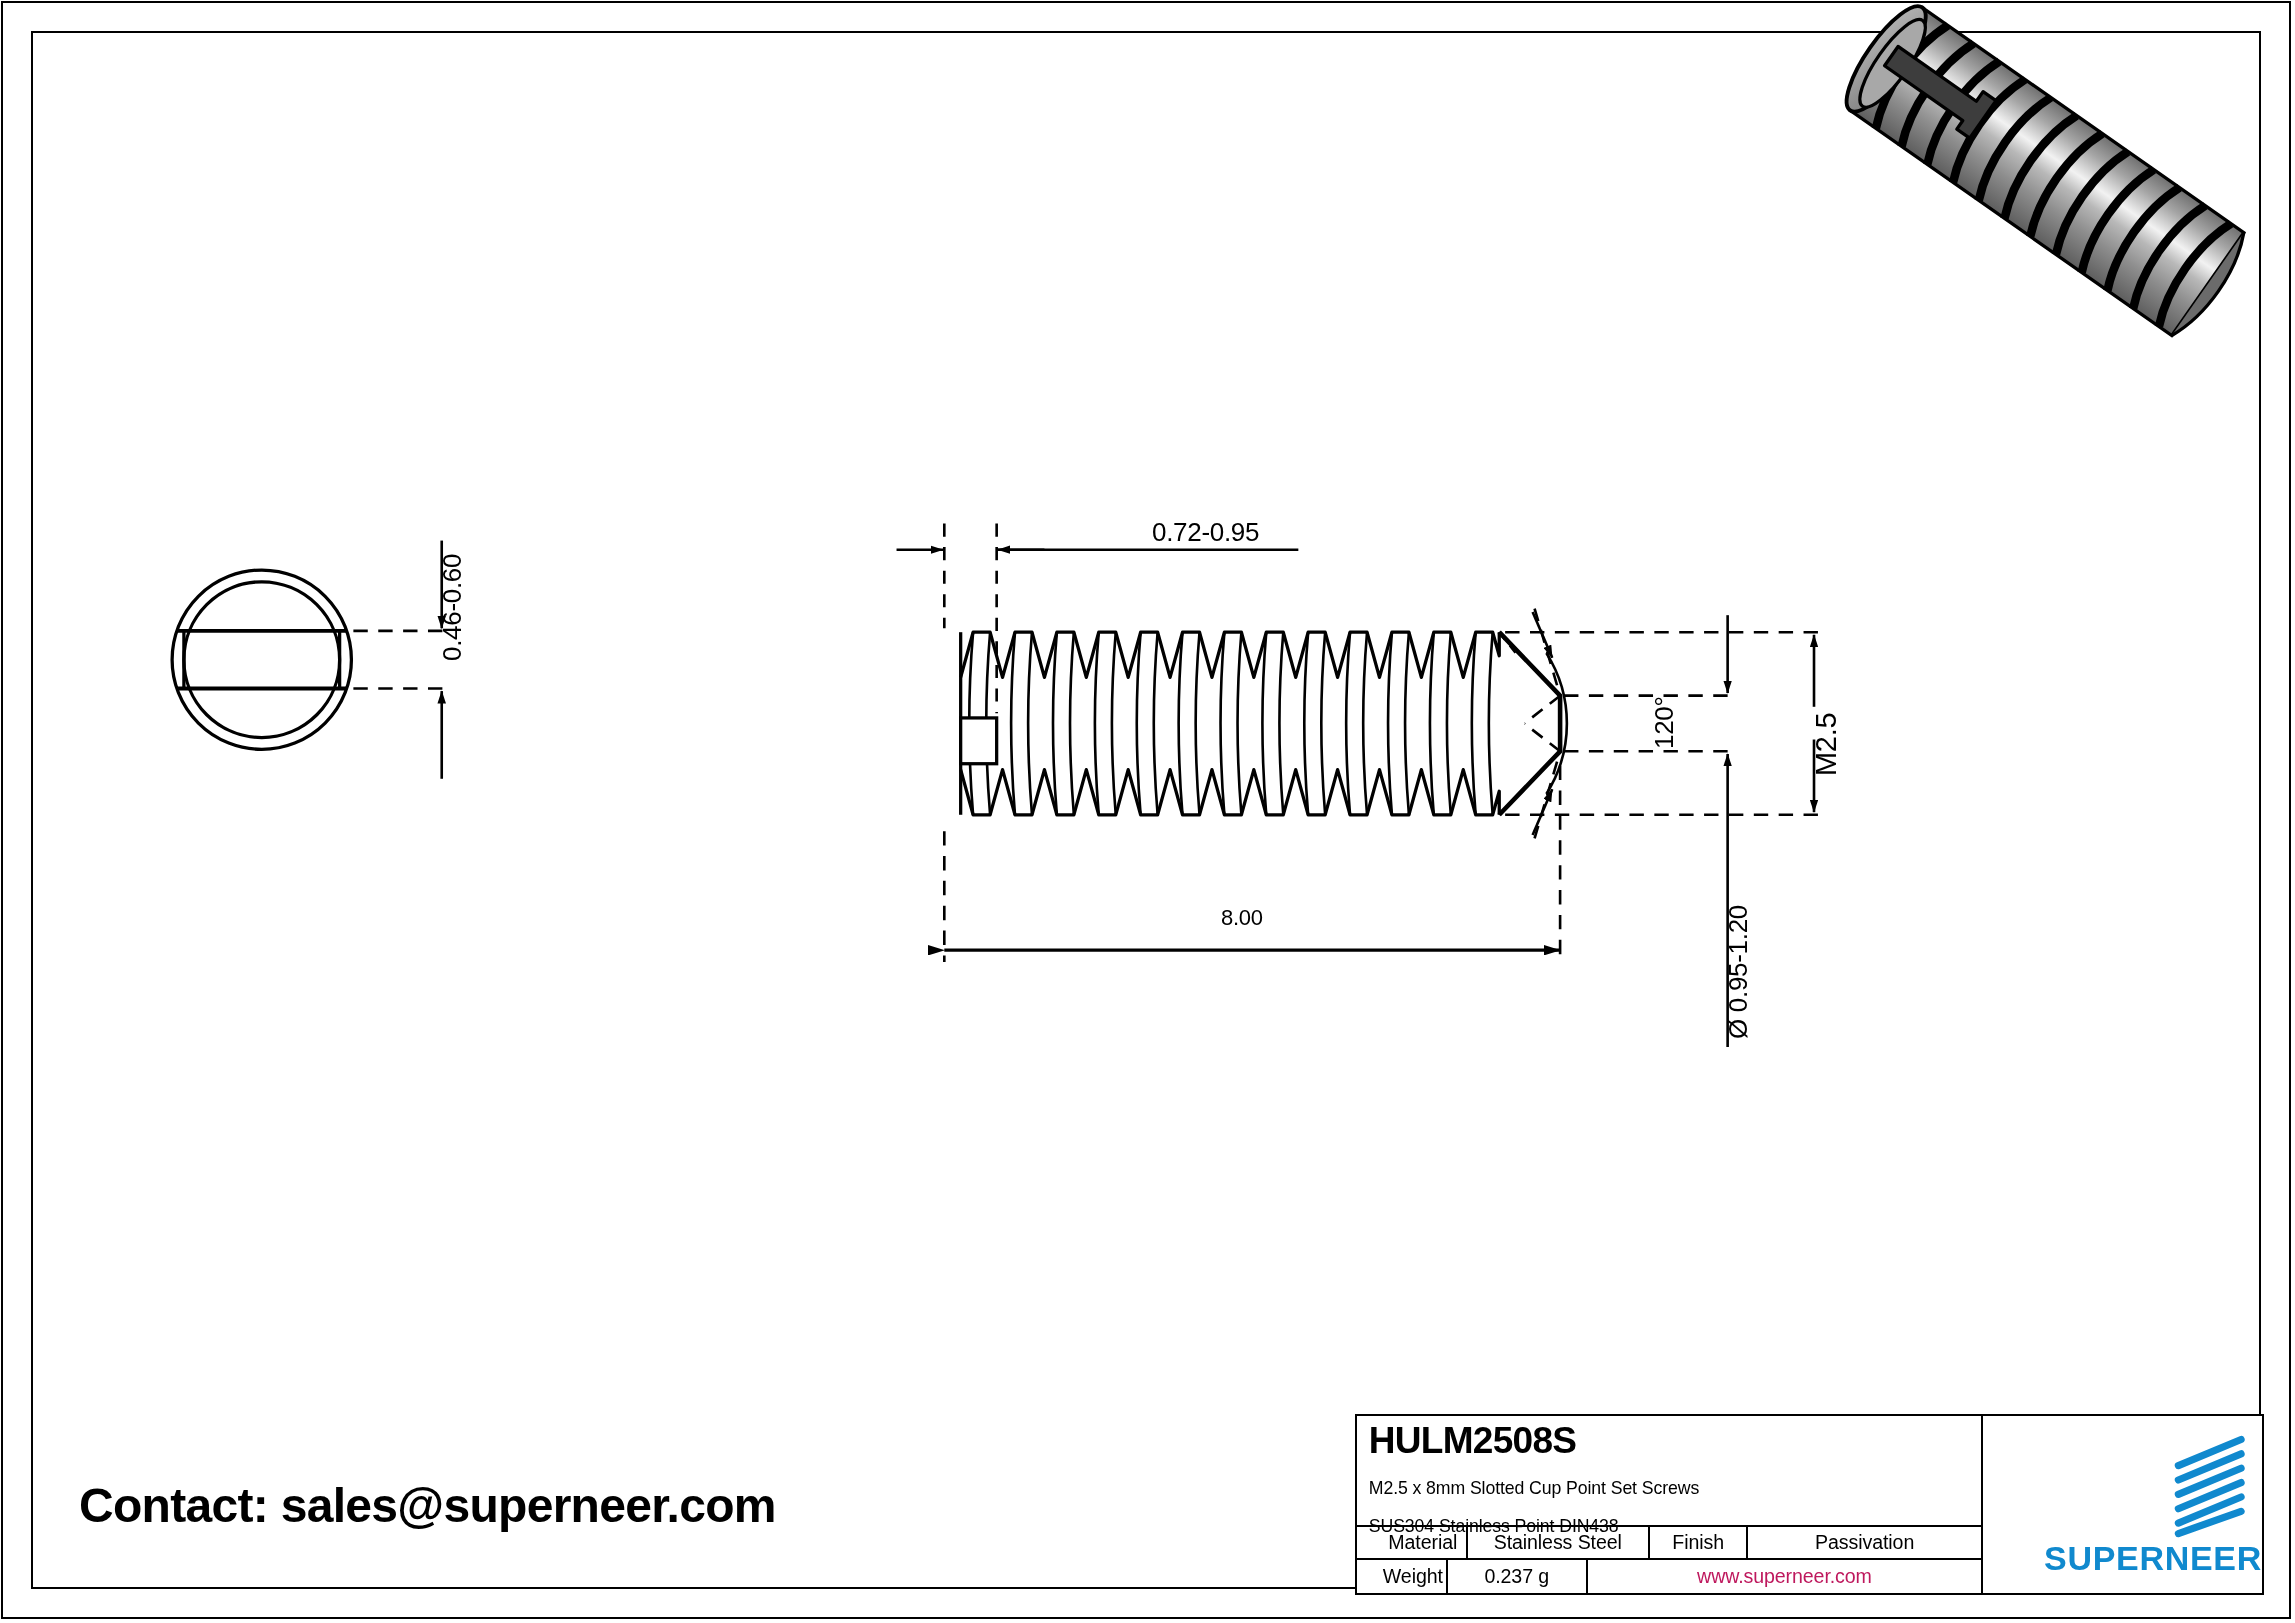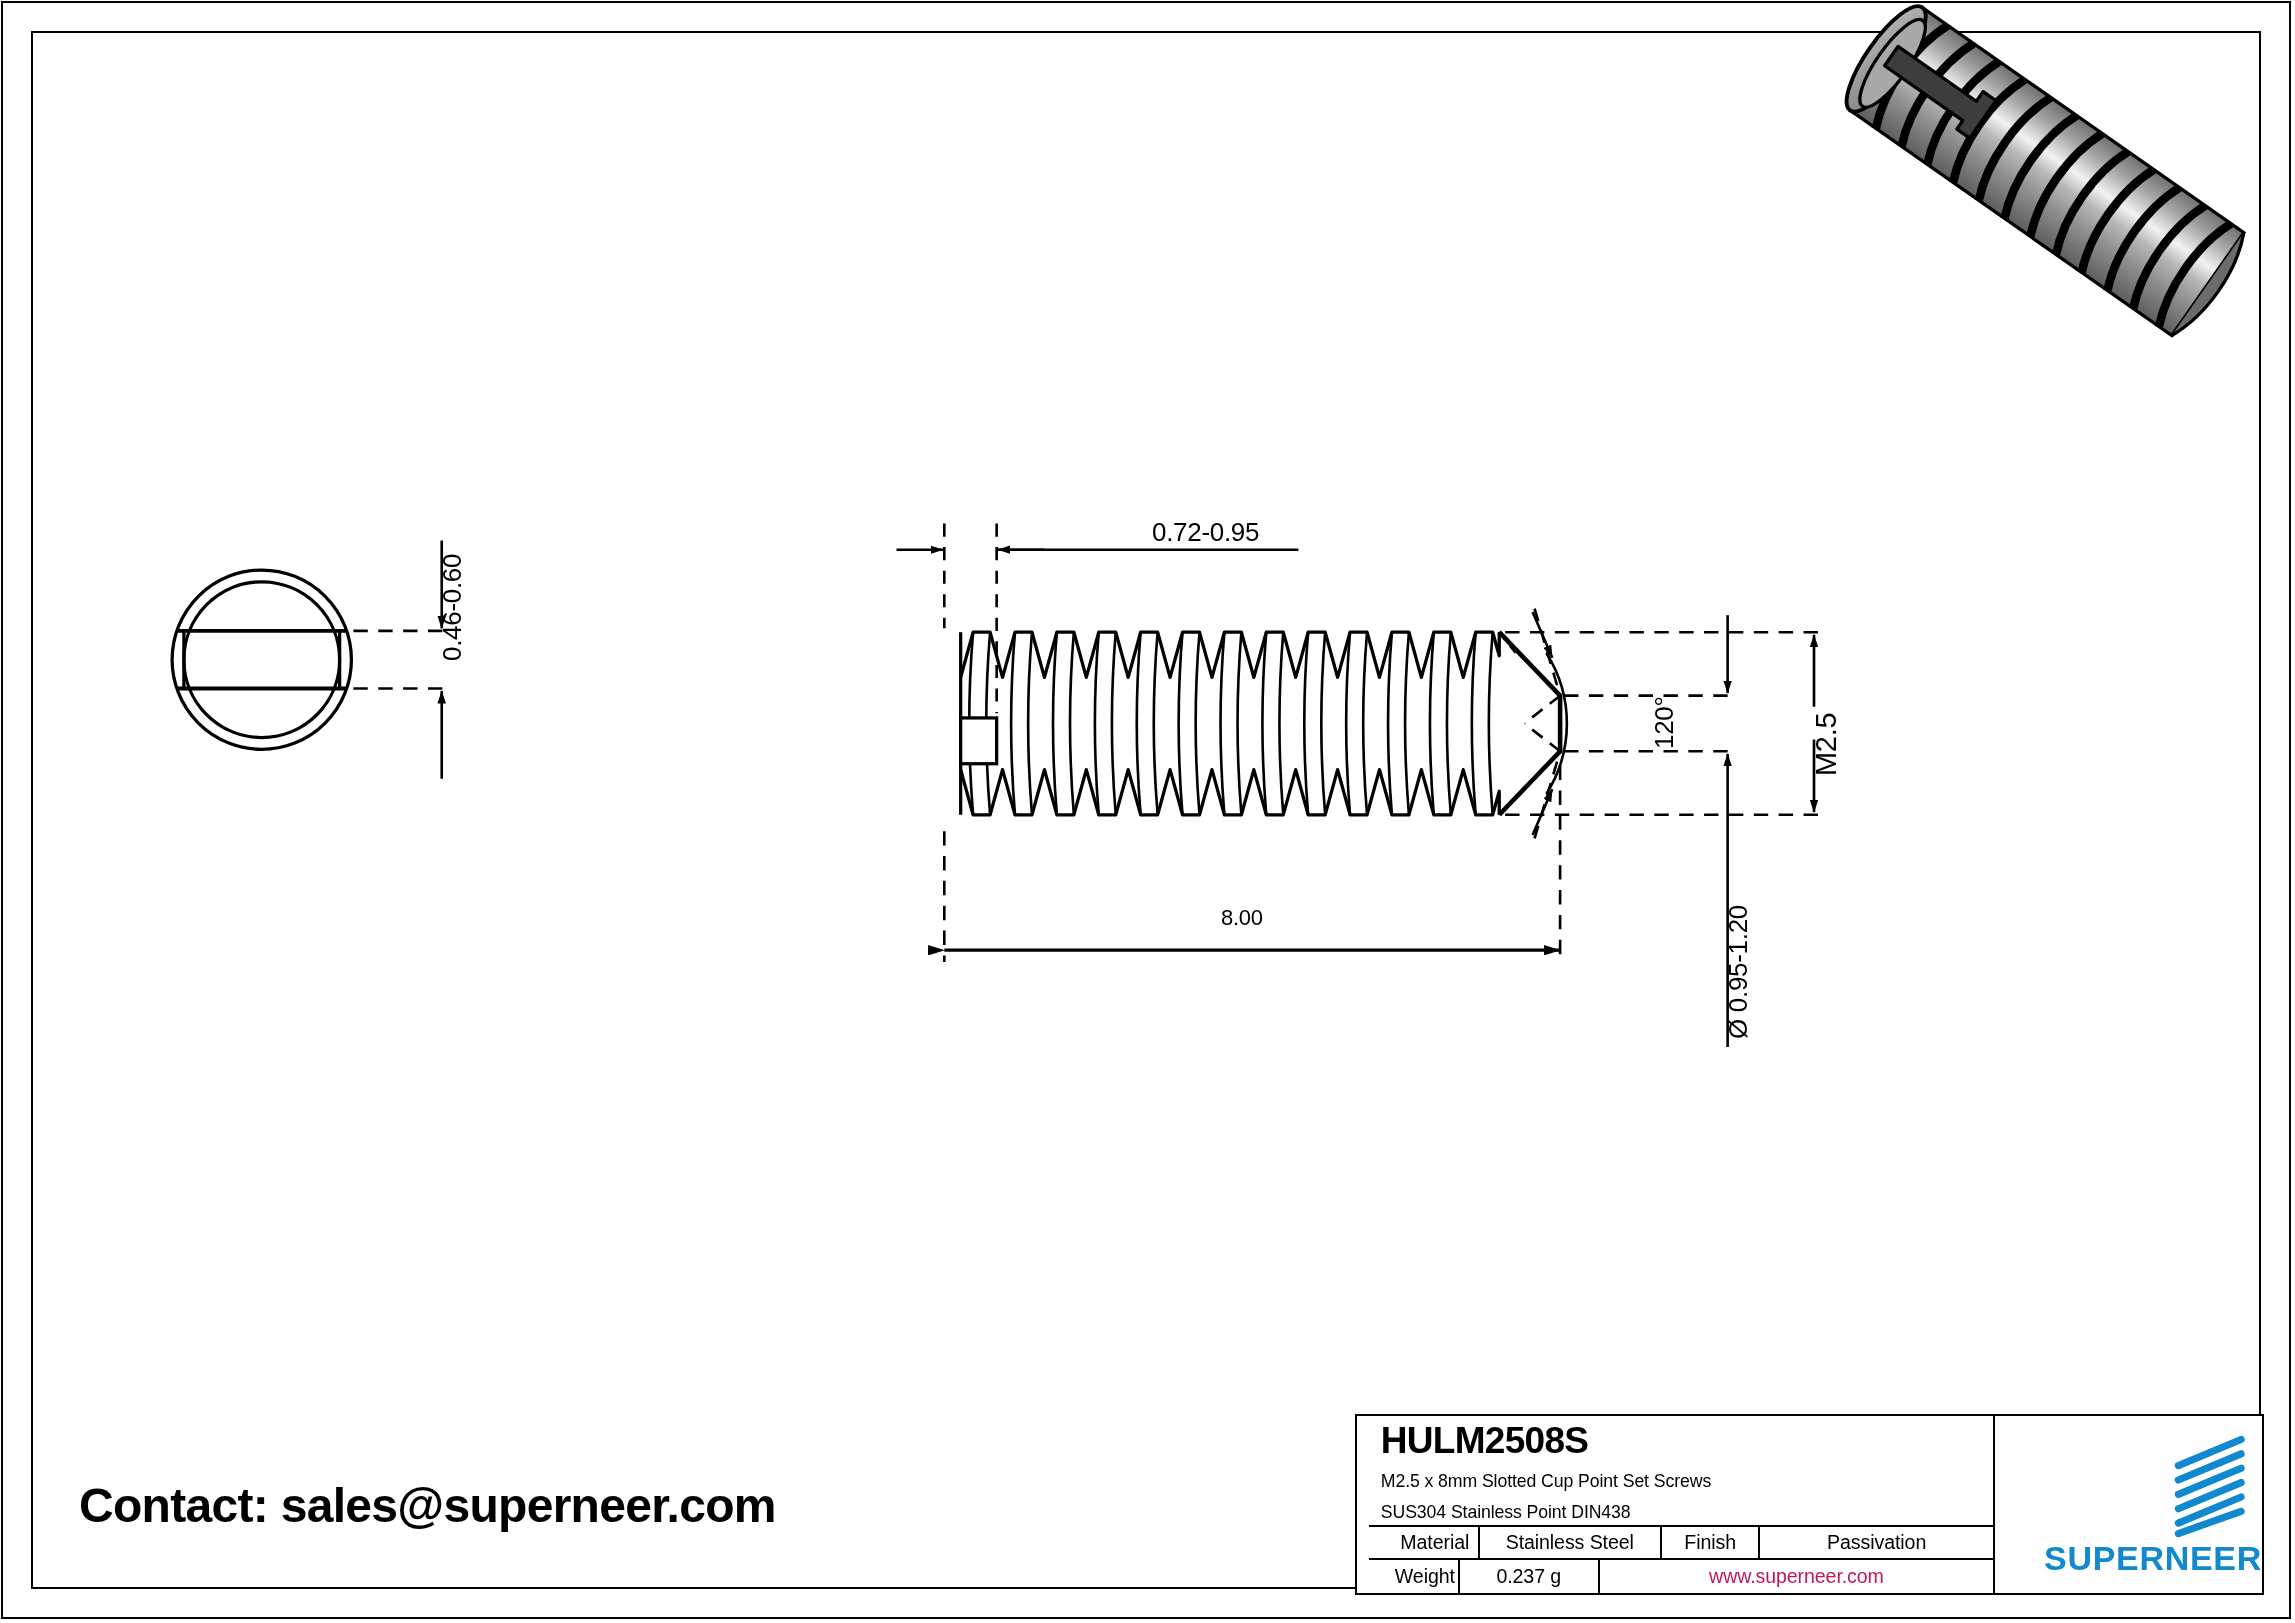--- a/index.html
+++ b/index.html
@@ -14,30 +14,30 @@
   .svgroot{position:absolute;left:0;top:0;width:2295px;height:1623px;}
 
   
   .contact{position:absolute;left:79px;top:1478px;
            font-size:48px;font-weight:bold;letter-spacing:-0.7px;
            white-space:nowrap;font-family:"Liberation Sans",sans-serif;}
 
   
   .tb{position:absolute;left:1355px;top:1414px;width:909px;height:181px;
       border:2.6px solid #000;box-sizing:border-box;background:#fff;}
-  .tb-left{position:absolute;left:12px;top:0;width:626px;height:100%;
+  .tb-left{position:absolute;left:0;top:0;width:626px;height:100%;
            box-sizing:border-box;border-right:2.6px solid #000;}
   .tb-right{position:absolute;left:725px;top:0;right:0;bottom:0;
             display:flex;flex-direction:column;align-items:flex-end;
             justify-content:center;gap:2px;padding-left:36px;}
 
   .tb-head{position:absolute;left:0;top:0;width:100%;height:111px;
            box-sizing:border-box;border-bottom:2.6px solid #000;padding:3.9px 0 0 11.8px;}
   .tb-partno{font-size:37px;font-weight:bold;line-height:42px;letter-spacing:-0.7px;}
-  .tb-desc{font-size:17.7px;line-height:23.6px;margin-top:8px;letter-spacing:-0.1px;}
+  .tb-desc{font-size:17.7px;line-height:23.6px;margin-top:15px;letter-spacing:-0.1px;}
 
   .tb-rows{position:absolute;left:0;top:111px;width:100%;height:67px;}
   .tb-row{display:flex;height:33px;box-sizing:border-box;padding-left:23px;}
   .tb-row.first{border-bottom:2.6px solid #000;}
   .tb-cell{box-sizing:border-box;display:flex;align-items:center;
            justify-content:center;font-size:19.6px;letter-spacing:-0.1px;
            border-right:2.6px solid #000;}
   .tb-cell:last-child{border-right:none;}
   .c-label{width:105px;}
   .c-value{width:219px;}

